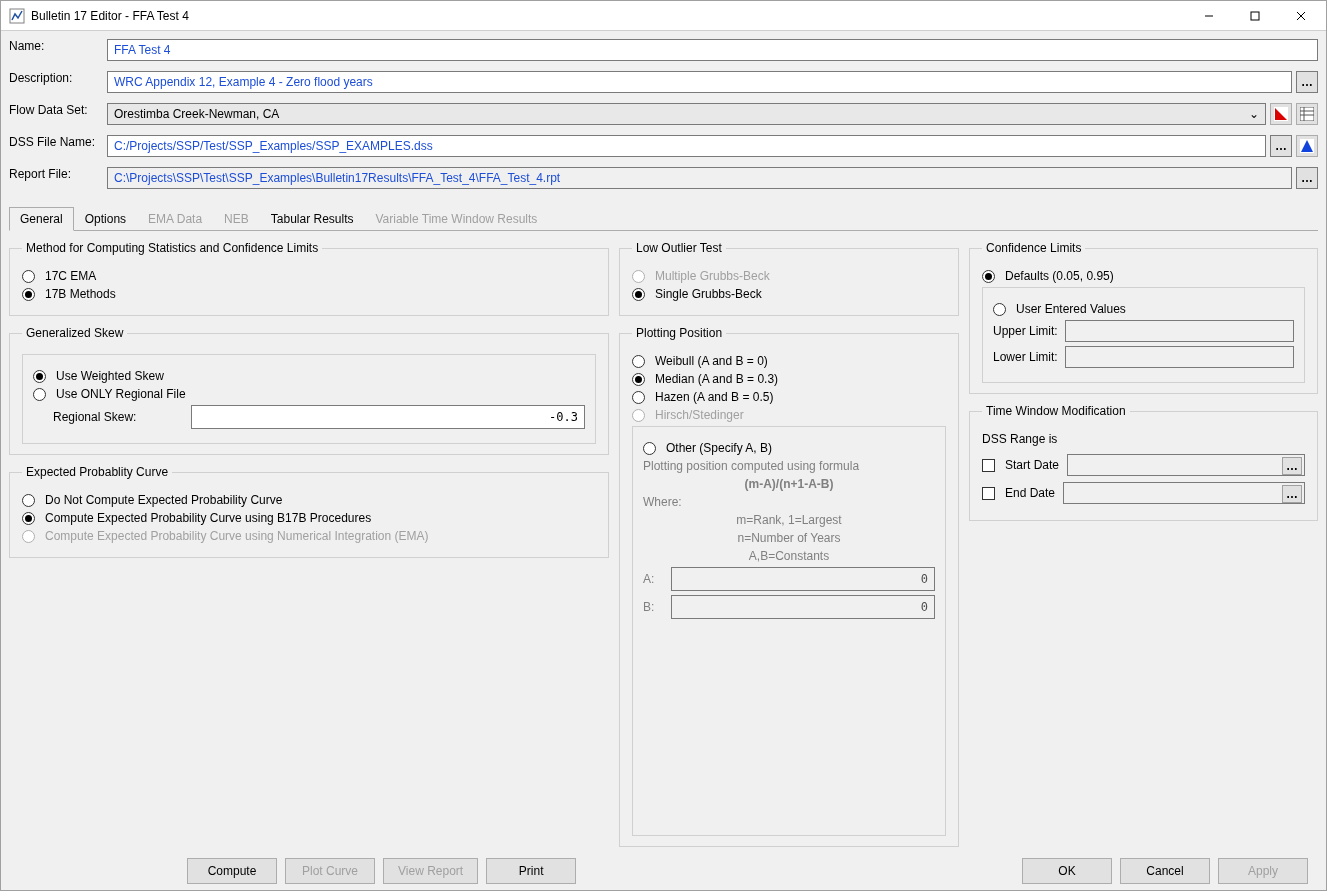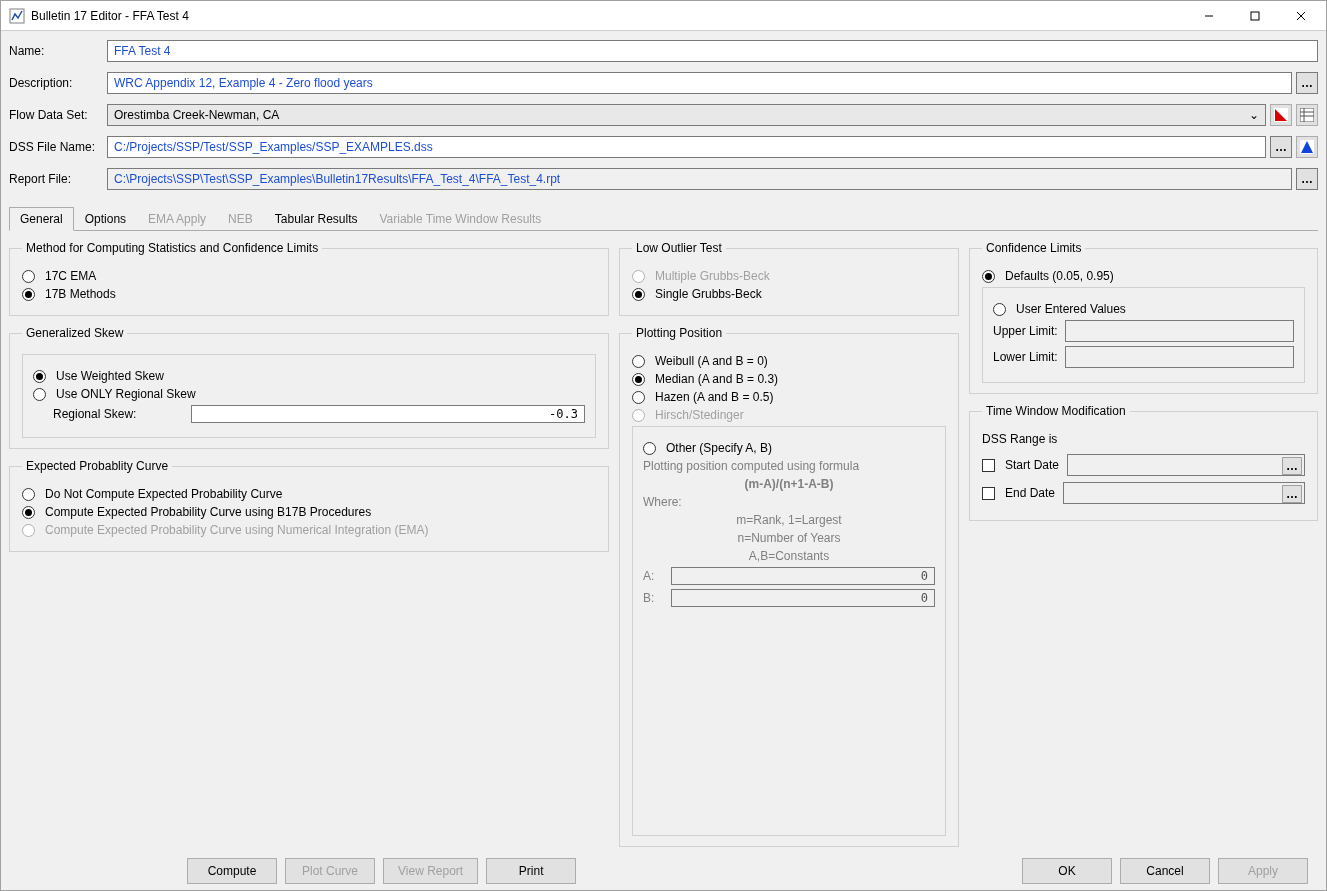--- a/index.html
+++ b/index.html
@@ -4,21 +4,21 @@
 <style>
 * { box-sizing: border-box; font-family: "Segoe UI", Tahoma, sans-serif; font-size: 12px; }
 body { margin: 0; background: #f0f0f0; color: #000; }
 .window { width: 1327px; height: 891px; background: #f0f0f0; border: 1px solid #a0a0a0; display: flex; flex-direction: column; }
 .titlebar { height: 30px; display: flex; align-items: center; padding: 0 2px 0 8px; background: #fff; border-bottom: 1px solid #d0d0d0;}
 .titlebar .icon { width: 16px; height: 16px; margin-right: 6px; display: inline-flex; align-items:center; justify-content:center;}
 .titlebar .title { flex: 1; }
 .winbtns { display: flex; }
 .winbtn { width: 46px; height: 30px; display: flex; align-items: center; justify-content: center; }
 .content { flex: 1; display: flex; flex-direction: column; padding: 8px; gap: 4px;}
-.formrow { display: flex; align-items: center; gap: 4px; margin-bottom: 4px; height: 24px;}
+.formrow { display: flex; align-items: flex-start; gap: 4px; margin-bottom: 4px; height: 24px;}
 .formlabel { width: 94px; }
 .textinput { flex: 1; height: 22px; border: 1px solid #7a7a7a; background: #fff; padding: 2px 6px; color:#1d4ed8;}
 .textinput.readonly { background: #f0f0f0;}
 .selectbox { flex:1; height:22px; border:1px solid #7a7a7a; background:#e8e8e8; padding:2px 6px; display:flex; align-items:center; justify-content:space-between;}
 .iconbtn { width: 22px; height: 22px; border: 1px solid #adadad; background: #e1e1e1; display:flex; align-items:center; justify-content:center;}
 .browsebtn { width:22px; height:22px; border:1px solid #7a7a7a; background:#e1e1e1; display:flex; align-items:center; justify-content:center; font-weight:bold;}
 .tabs { display: flex; border-bottom: 1px solid #acacac; margin-top: 8px;}
 .tab { padding: 4px 10px; border: 1px solid transparent; border-bottom: none; margin-bottom: -1px; color: #000; cursor:default;}
 .tab.active { background: #f0f0f0; border-color: #acacac; border-bottom: 1px solid #f0f0f0;}
 .tab.disabled { color: #a0a0a0; }
@@ -30,21 +30,21 @@
 fieldset { border: 1px solid #d0d0d0; padding: 10px 12px; margin:0;}
 legend { padding: 0 4px; color:#000;}
 .radio, .check { display:flex; align-items:center; gap:10px; margin: 4px 0; }
 .radiomark { width:13px; height:13px; border:1px solid #333; border-radius:50%; display:inline-flex; align-items:center; justify-content:center; background:#fff;}
 .radiomark.sel::after { content:""; width:7px; height:7px; background:#000; border-radius:50%;}
 .radiomark.dis { border-color:#b0b0b0;}
 .checkmark { width:13px; height:13px; border:1px solid #333; background:#fff; display:inline-block;}
 .disabled-text { color:#a0a0a0; }
 .numrow { display:flex; align-items:center; gap:8px; margin:4px 0 4px 20px;}
 .numrow label{ width:130px;}
-.numinput { flex:1; height:18px; border:1px solid #7a7a7a; background:#fff; padding:2px 6px; font-family:monospace; text-align:right;}
+.numinput { flex:1; height:24px; border:1px solid #7a7a7a; background:#fff; padding:2px 6px; font-family:monospace; text-align:right;}
 .numinput.readonly { background:#f0f0f0; color:#505050;}
 .innerbox { border:1px solid #d0d0d0; margin-top:4px; padding:10px;}
 .confrow { display:flex; align-items:center; margin:4px 0;}
 .confrow label{ width:72px;}
 .smallinput { flex:1; height:22px; border:1px solid #7a7a7a; background:#f0f0f0; padding:2px 6px;}
 .daterow { display:flex; align-items:center; gap:8px; margin:6px 0;}
 .dateinput { flex:1; height:22px; border:1px solid #7a7a7a; background:#f0f0f0; padding:2px; display:flex;}
 .dateinput .inner{flex:1;}
 .info { color:#808080; margin:4px 0;}
 .info.center{text-align:center;}
@@ -131,21 +131,21 @@
     </div>
     <div class="formrow">
       <span class="formlabel">Report File:</span>
       <input class="textinput readonly" readonly="" value="C:\Projects\SSP\Test\SSP_Examples\Bulletin17Results\FFA_Test_4\FFA_Test_4.rpt" style="">
       <div class="browsebtn">…</div>
     </div>
 
     <div class="tabs">
       <div class="tab active">General</div>
       <div class="tab">Options</div>
-      <div class="tab disabled">EMA Apply</div>
+      <div class="tab disabled">EMA Data</div>
       <div class="tab disabled">NEB</div>
       <div class="tab">Tabular Results</div>
       <div class="tab disabled">Variable Time Window Results</div>
     </div>
 
     <div class="tabcontent">
       <div class="col col1">
         <fieldset>
           <legend>Method for Computing Statistics and Confidence Limits</legend>
           <div class="radio">
@@ -160,21 +160,21 @@
 
         <fieldset>
           <legend>Generalized Skew</legend>
           <div class="innerbox">
             <div class="radio">
                 <span class="radiomark sel"></span>
                 <span>Use Weighted Skew</span>
               </div>
             <div class="radio">
                 <span class="radiomark"></span>
-                <span>Use ONLY Regional Skew</span>
+                <span>Use ONLY Regional File</span>
               </div>
             <div class="numrow">
               <label>Regional Skew:</label>
               <input class="numinput" value="-0.3" style="">
             </div>
           </div>
         </fieldset>
 
         <fieldset>
           <legend>Expected Probablity Curve</legend>

